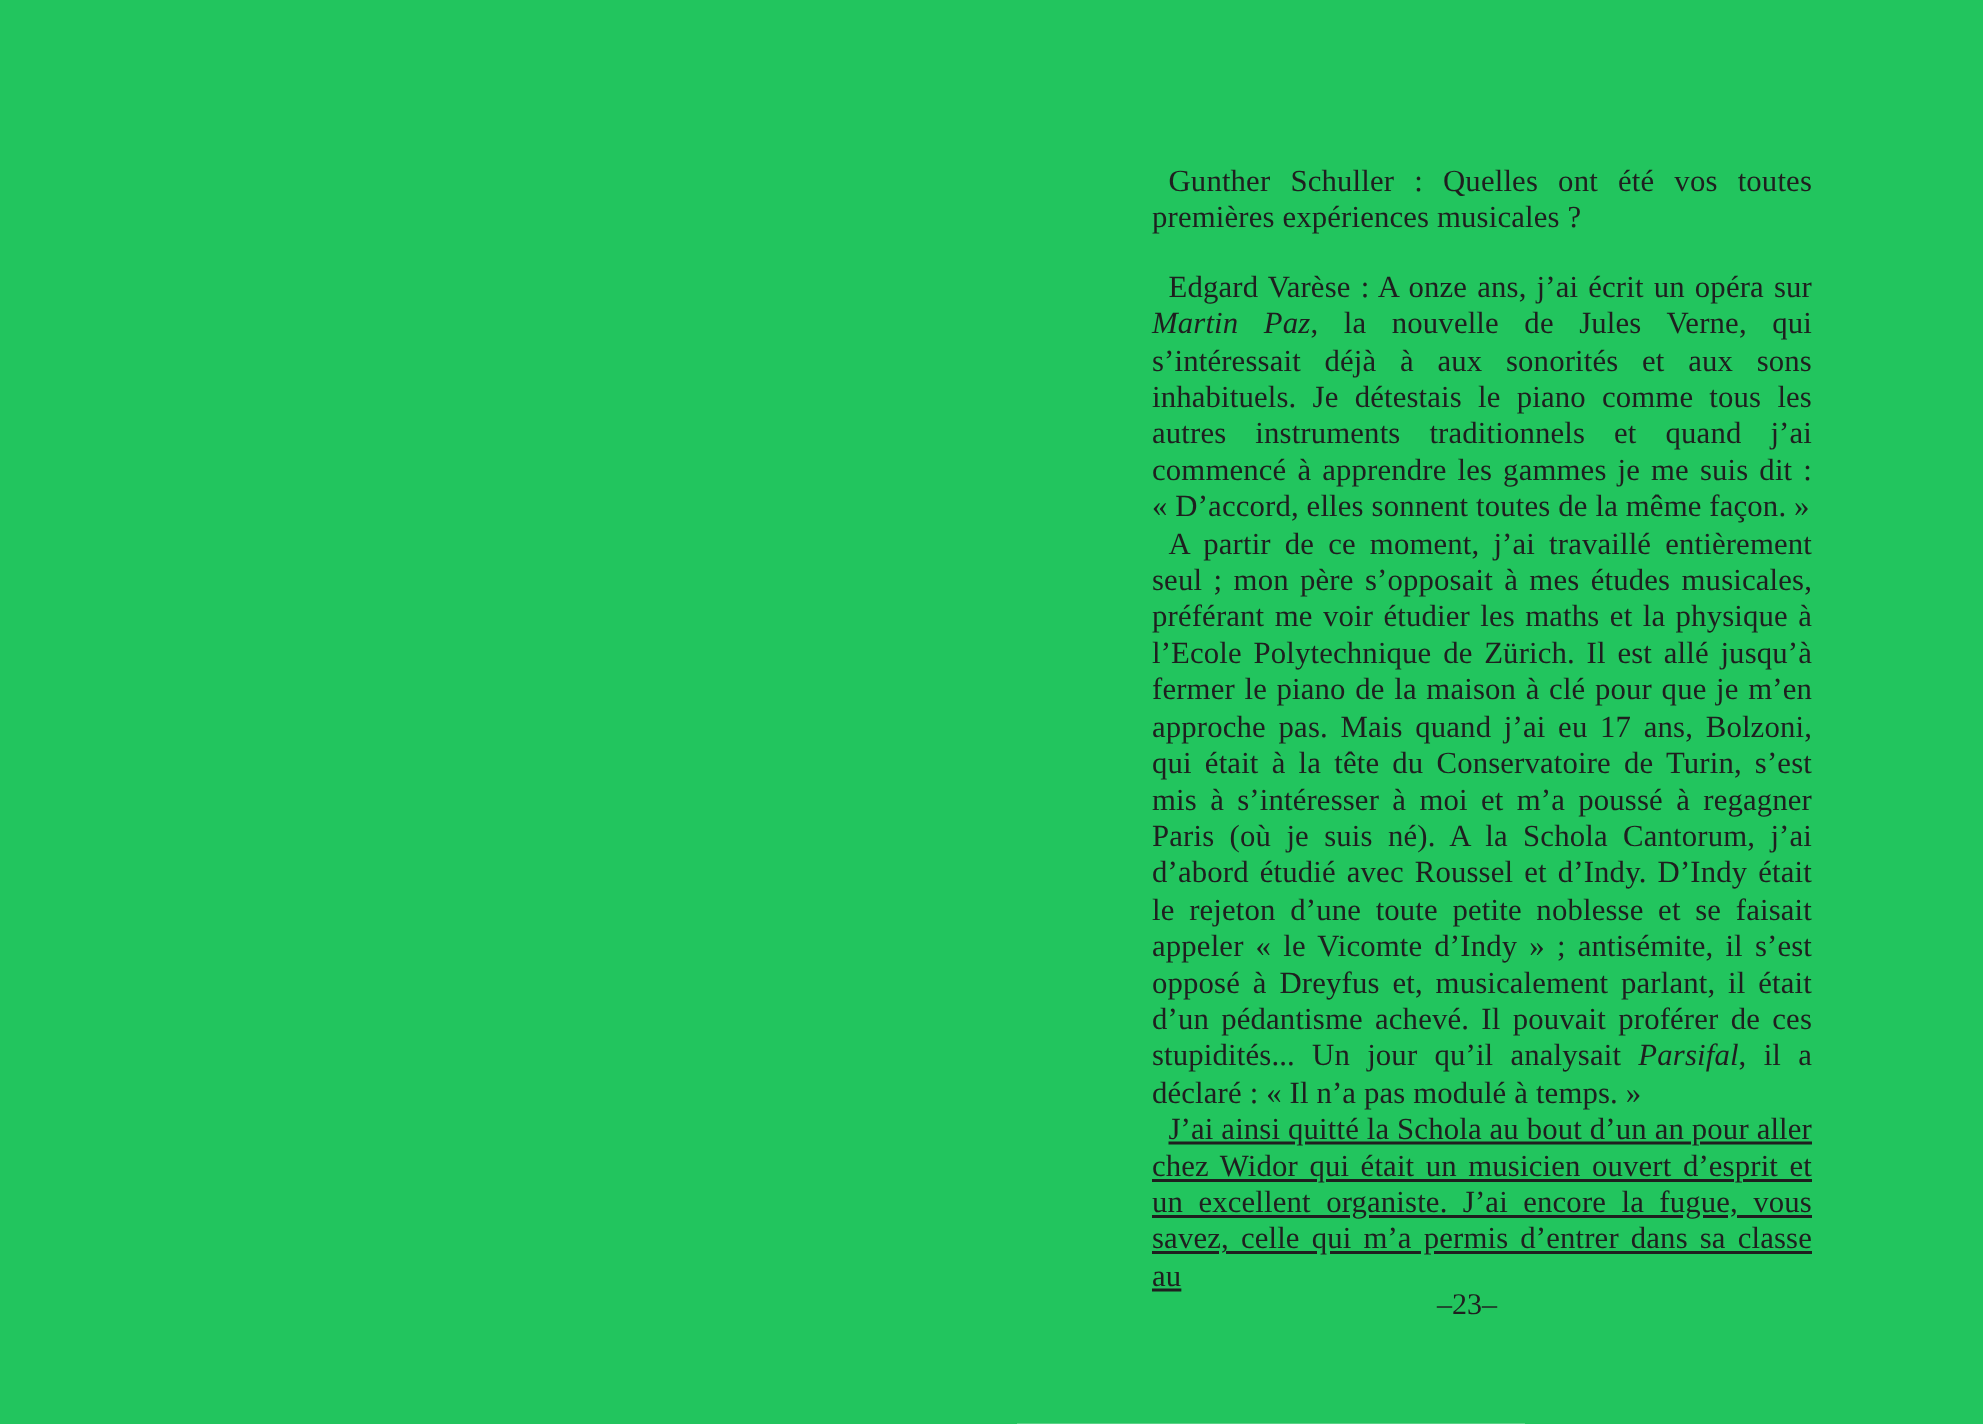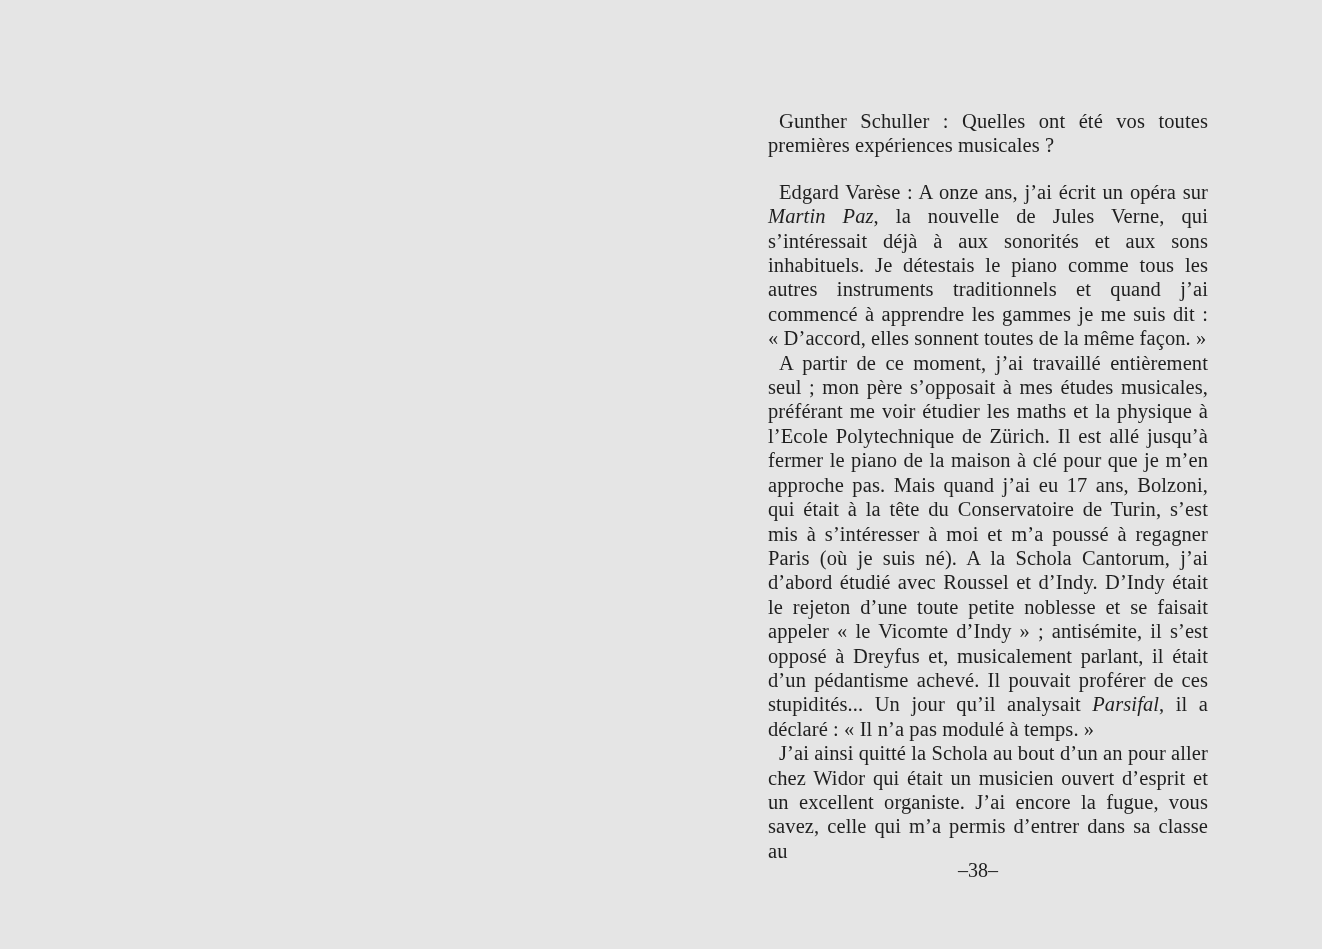--- a/index.html
+++ b/index.html
@@ -10,21 +10,21 @@
     width: 1322px;
     height: 949px;
     background: #ffffff;
     position: relative;
     overflow: hidden;
     font-family: "Liberation Serif", serif;
   }
   .book-page {
     position: absolute;
     inset: 0;
-    background: #e5e5e5;
+    background: #22c55e;
   }
   .text-column {
     position: absolute;
     left: 768px;
     top: 109px;
     width: 440px;
     color: #1f1f1f;
     font-size: 20.5px;
     line-height: 24.4px;
     letter-spacing: 0.1px;
@@ -34,20 +34,21 @@
     text-indent: 11px;
     text-align: justify;
     hyphens: none;
     -webkit-hyphens: none;
   }
   .para.space-before {
     margin-top: 22px;
   }
   .para.justify-last {
     text-align-last: justify;
+    text-decoration: underline;
   }
   .para em {
     font-style: italic;
   }
   .page-number {
     position: absolute;
     left: 768px;
     top: 858px;
     width: 420px;
     text-align: center;
@@ -59,14 +60,14 @@
 </head>
 <body>
 
 <div class="book-page">
   <div class="text-column">
       <p class="para"><span>Gunther Schuller&nbsp;: Quelles ont été vos toutes premières expériences musicales&nbsp;?</span></p>
       <p class="para space-before"><span>Edgard Varèse&nbsp;: A onze ans, j’ai écrit un opéra sur </span><em>Martin Paz</em><span>, la nouvelle de Jules Verne, qui s’intéressait déjà à aux sonorités et aux sons inhabituels. Je détestais le piano comme tous les autres instruments traditionnels et quand j’ai commencé à apprendre les gammes je me suis dit&nbsp;: «&nbsp;D’accord, elles sonnent toutes de la même façon.&nbsp;»</span></p>
       <p class="para"><span>A partir de ce moment, j’ai travaillé entièrement seul&nbsp;; mon père s’opposait à mes études musicales, préférant me voir étudier les maths et la physique à l’Ecole Polytechnique de Zürich. Il est allé jusqu’à fermer le piano de la maison à clé pour que je m’en approche pas. Mais quand j’ai eu 17 ans, Bolzoni, qui était à la tête du Conservatoire de Turin, s’est mis à s’intéresser à moi et m’a poussé à regagner Paris (où je suis né). A la Schola Cantorum, j’ai d’abord étudié avec Roussel et d’Indy. D’Indy était le rejeton d’une toute petite noblesse et se faisait appeler «&nbsp;le Vicomte d’Indy&nbsp;»&nbsp;; antisémite, il s’est opposé à Dreyfus et, musicalement parlant, il était d’un pédantisme achevé. Il pouvait proférer de ces stupidités... Un jour qu’il analysait </span><em>Parsifal</em><span>, il a déclaré&nbsp;: «&nbsp;Il n’a pas modulé à temps.&nbsp;»</span></p>
       <p class="para justify-last"><span>J’ai ainsi quitté la Schola au bout d’un an pour aller chez Widor qui était un musicien ouvert d’esprit et un excellent organiste. J’ai encore la fugue, vous savez, celle qui m’a permis d’entrer dans sa classe au</span></p>
     </div>
-  <div class="page-number">–38–</div>
+  <div class="page-number">–23–</div>
 </div>
 
 </body></html>

